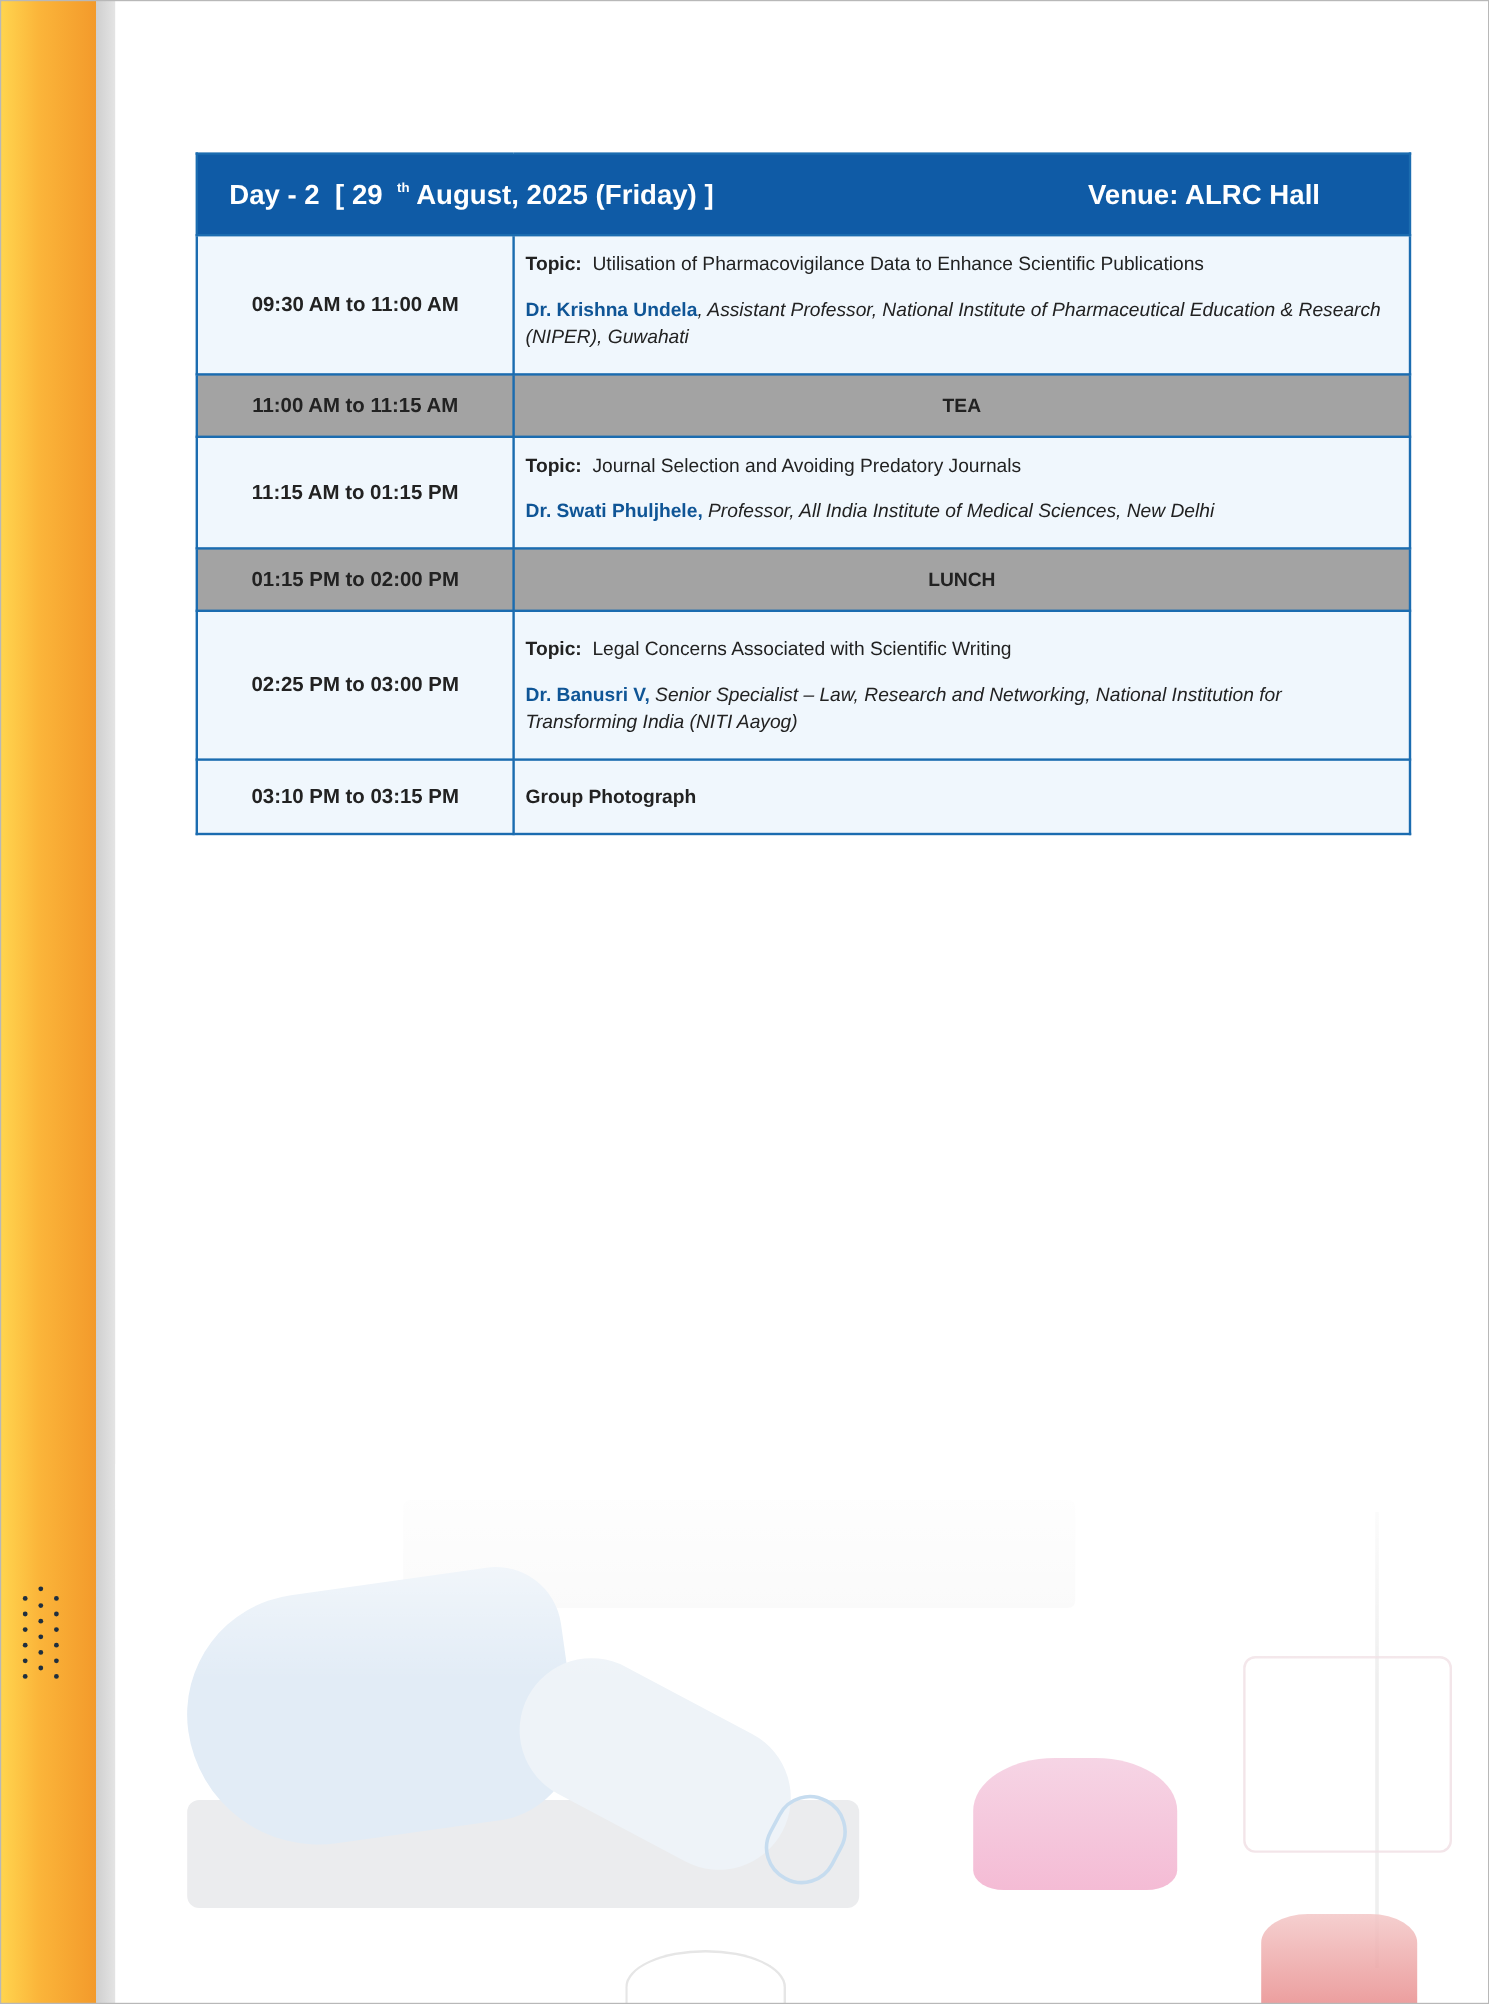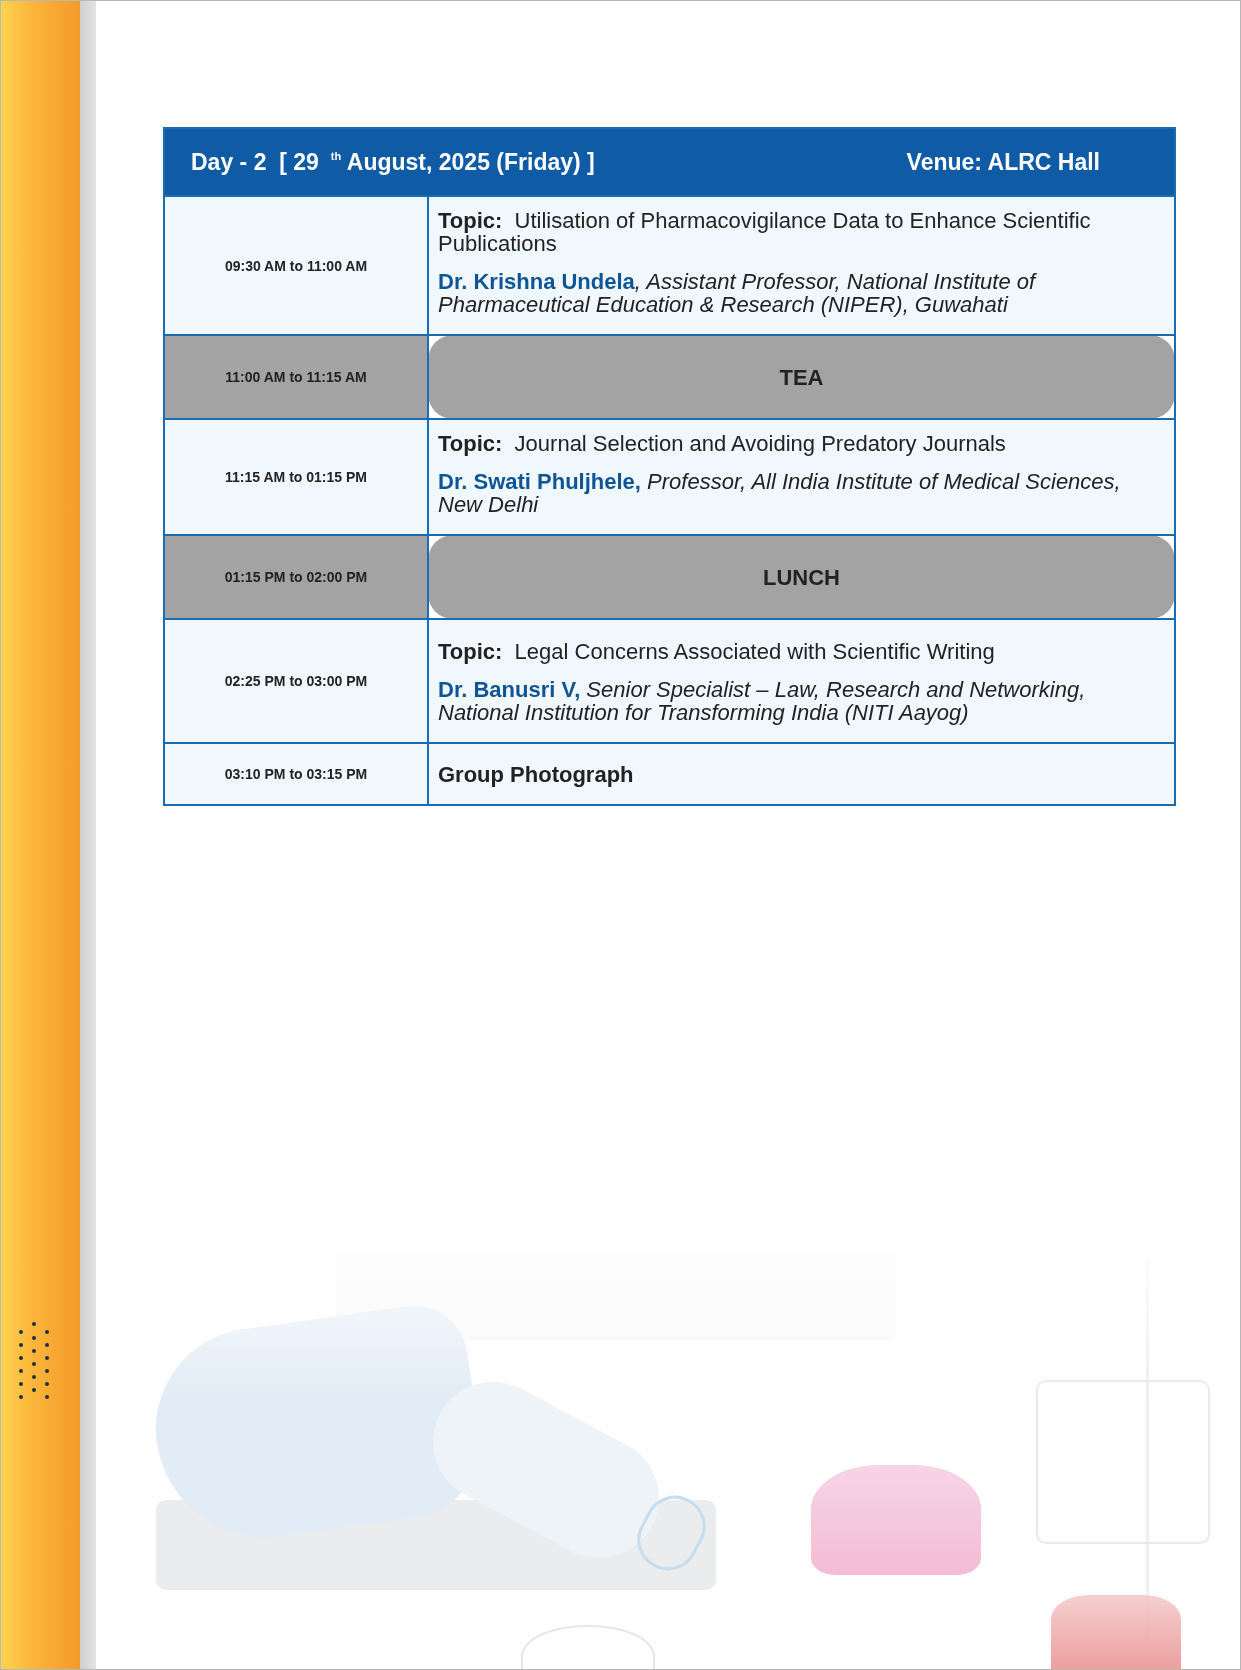--- a/index.html
+++ b/index.html
@@ -38,24 +38,24 @@
     
     .agenda {
       position: absolute; left: 163px; top: 127px; width: 1013px;
       border-collapse: collapse; z-index: 2;
     }
     .agenda td { border: 2px solid #1b6cb0; padding: 0; vertical-align: middle; }
     .hdr td { background: #0f5ba6; color: #fff; height: 66px; }
     .hdr .hdr-inner { display: flex; align-items: center; justify-content: space-between; padding: 0 74px 0 26px; font-weight: bold; font-size: 23px; }
     .hdr sup { font-size: 11px; vertical-align: 10px; font-weight: bold; padding-left: 12px; }
     .session-title td { background: #fff; text-align: center; font-weight: bold; font-size: 20px; height: 50px; letter-spacing: 0.6px; color: #1e1e1e; }
-    .time { width: 262px; text-align: center; font-weight: bold; font-size: 14px; color: #222; background: #f0f7fd; }
-    .desc { background: #f0f7fd; padding: 12px 9px 18px 9px !important; font-size: 22px; line-height: 23px; }
+    .time { width: 262px; text-align: center; font-weight: bold; font-size: 17px; color: #222; background: #f0f7fd; }
+    .desc { background: #f0f7fd; padding: 12px 9px 18px 9px !important; font-size: 16px; line-height: 23px; }
     .break .time, .break .desc { background: #a3a3a3; }
-    .break .desc { text-align: center; font-weight: bold; padding: 16px !important; border-radius: 25px; }
+    .break .desc { text-align: center; font-weight: bold; padding: 0 !important; }
     .break td { height: 50px; }
     .topic-line { margin-bottom: 15px; }
     .topic-lbl { font-weight: bold; color: #222; }
     .speaker { font-weight: bold; color: #0f5596; text-align: center; }
     .aff { font-style: italic; color: #222; }
     .simple .desc { font-weight: bold; padding: 0 9px !important; }
     .simple td { height: 60px; }
   </style>
 </head>
 <body>

